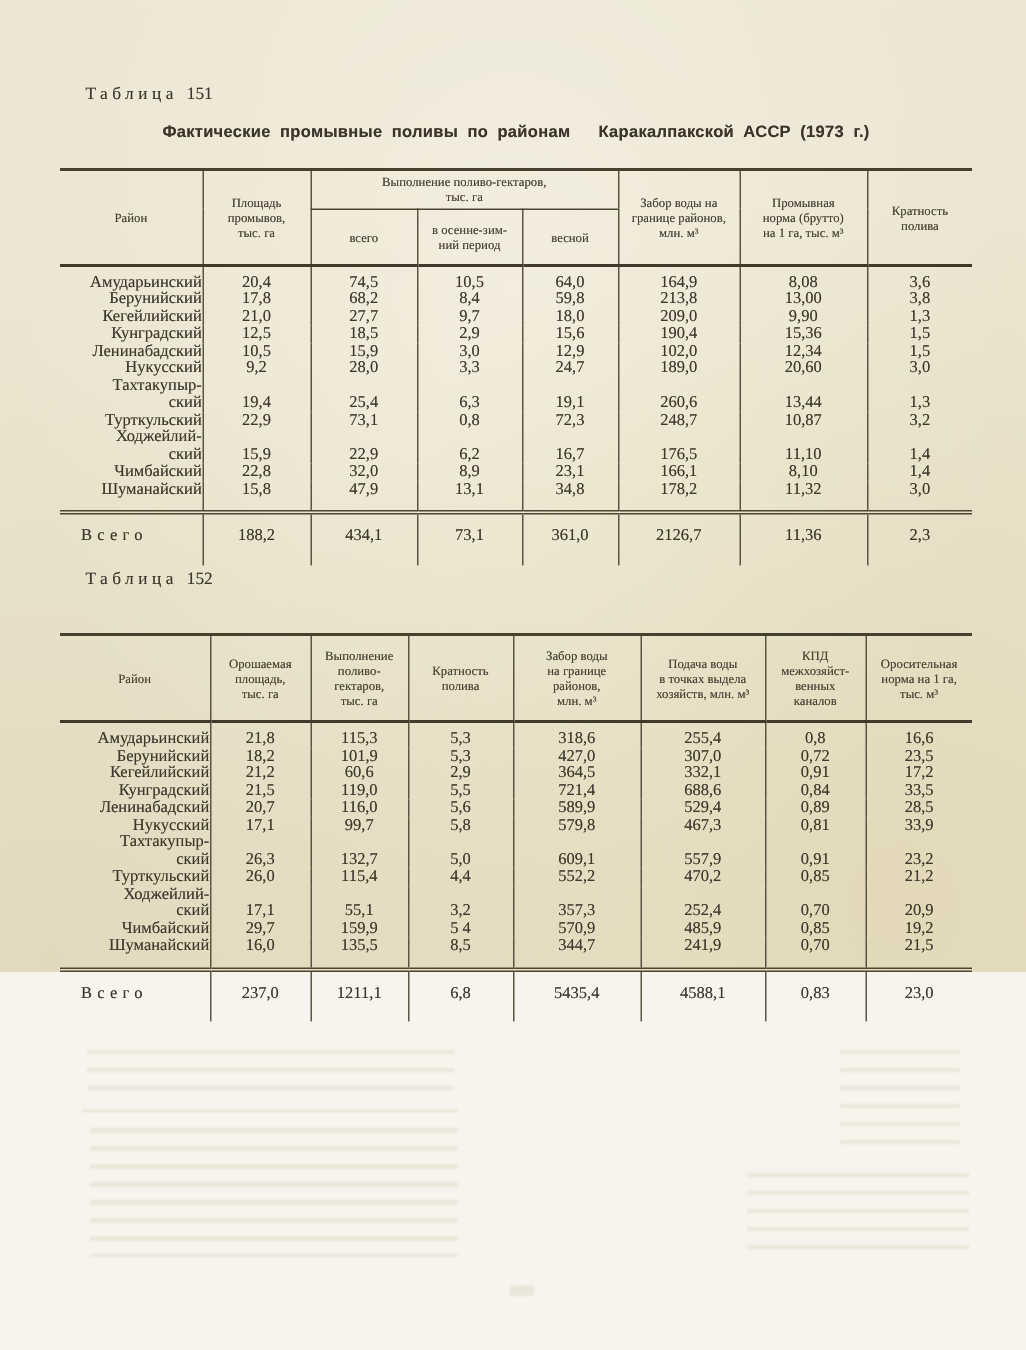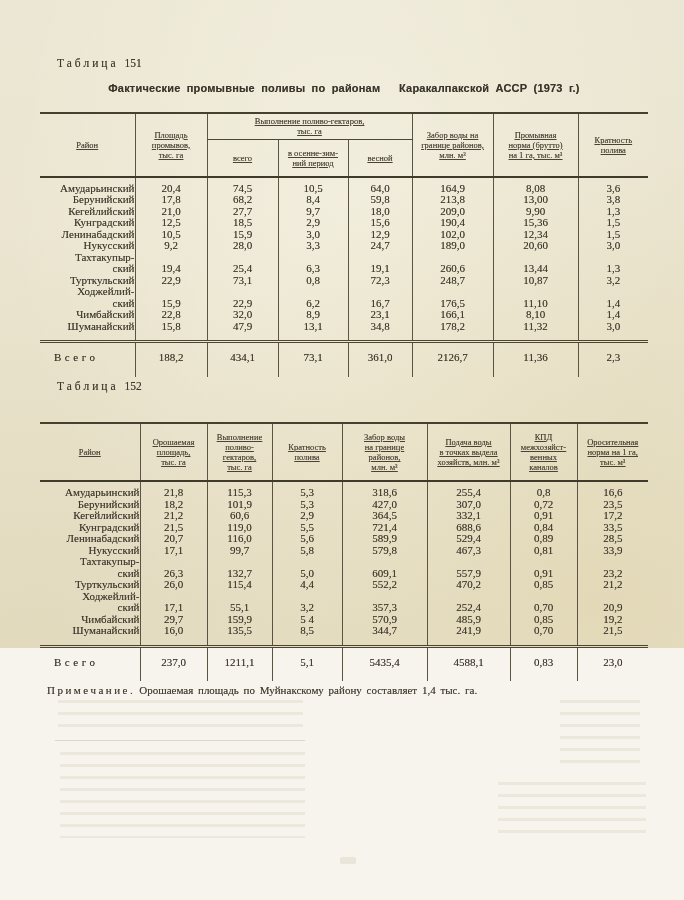--- a/index.html
+++ b/index.html
@@ -37,21 +37,20 @@
   table.t{
     position:absolute;left:40px;width:608px;
     border-collapse:collapse;table-layout:fixed;
     border-top:2px solid #46412f;
   }
   table.t th{
     font-weight:normal;font-size:8.5px;line-height:10px;
     color:#4a4335;text-align:center;vertical-align:middle;
     white-space:pre-line;padding:1px 2px;
     border-bottom:2px solid #403a2a;
-    text-decoration:underline;
   }
   table.t th.group{border-bottom:1.5px solid #4c4634;}
   table.t th.bl, table.t td.bl{border-left:1.2px solid #5b5443;}
   table.t td{
     font-size:11px;line-height:11.5px;vertical-align:bottom;
     padding:0;color:#3e382d;
   }
   table.t td.district{white-space:pre-wrap;padding-left:7px;text-align:right;}
   table.t td.num{text-align:center;}
   table.t tbody tr:first-child td{padding-top:5px;}
@@ -409,32 +408,29 @@
           <td class="bl num">241,9</td>
           <td class="bl num">0,70</td>
           <td class="bl num">21,5</td>
         </tr>
       </tbody>
     <tfoot>
       <tr>
         <td class="lbl">Всего</td>
         <td class="bl num">237,0</td>
         <td class="bl num">1211,1</td>
-        <td class="bl num">5,1</td>
+        <td class="bl num">6,8</td>
         <td class="bl num">5435,4</td>
         <td class="bl num">4588,1</td>
         <td class="bl num">0,83</td>
         <td class="bl num">23,0</td>
       </tr>
     </tfoot>
   </table>
 
-  <div class="note">
-    <span class="sp">Примечание.</span><span>Орошаемая площадь по Муйнакскому району составляет 1,4 тыс. га.</span>
-  </div>
 
   <div class="ghost g-rows" style="left:58px;top:700px;width:245px;height:36px;"></div>
   <div class="ghost g-line" style="left:55px;top:740px;width:250px;"></div>
   <div class="ghost g-rows" style="left:60px;top:752px;width:245px;height:86px;"></div>
   <div class="ghost g-rows" style="left:560px;top:700px;width:80px;height:68px;"></div>
   <div class="ghost g-rows" style="left:498px;top:782px;width:148px;height:56px;"></div>
   <div class="ghost g-blot" style="left:340px;top:857px;width:16px;height:7px;"></div>
 
 </div>
 

